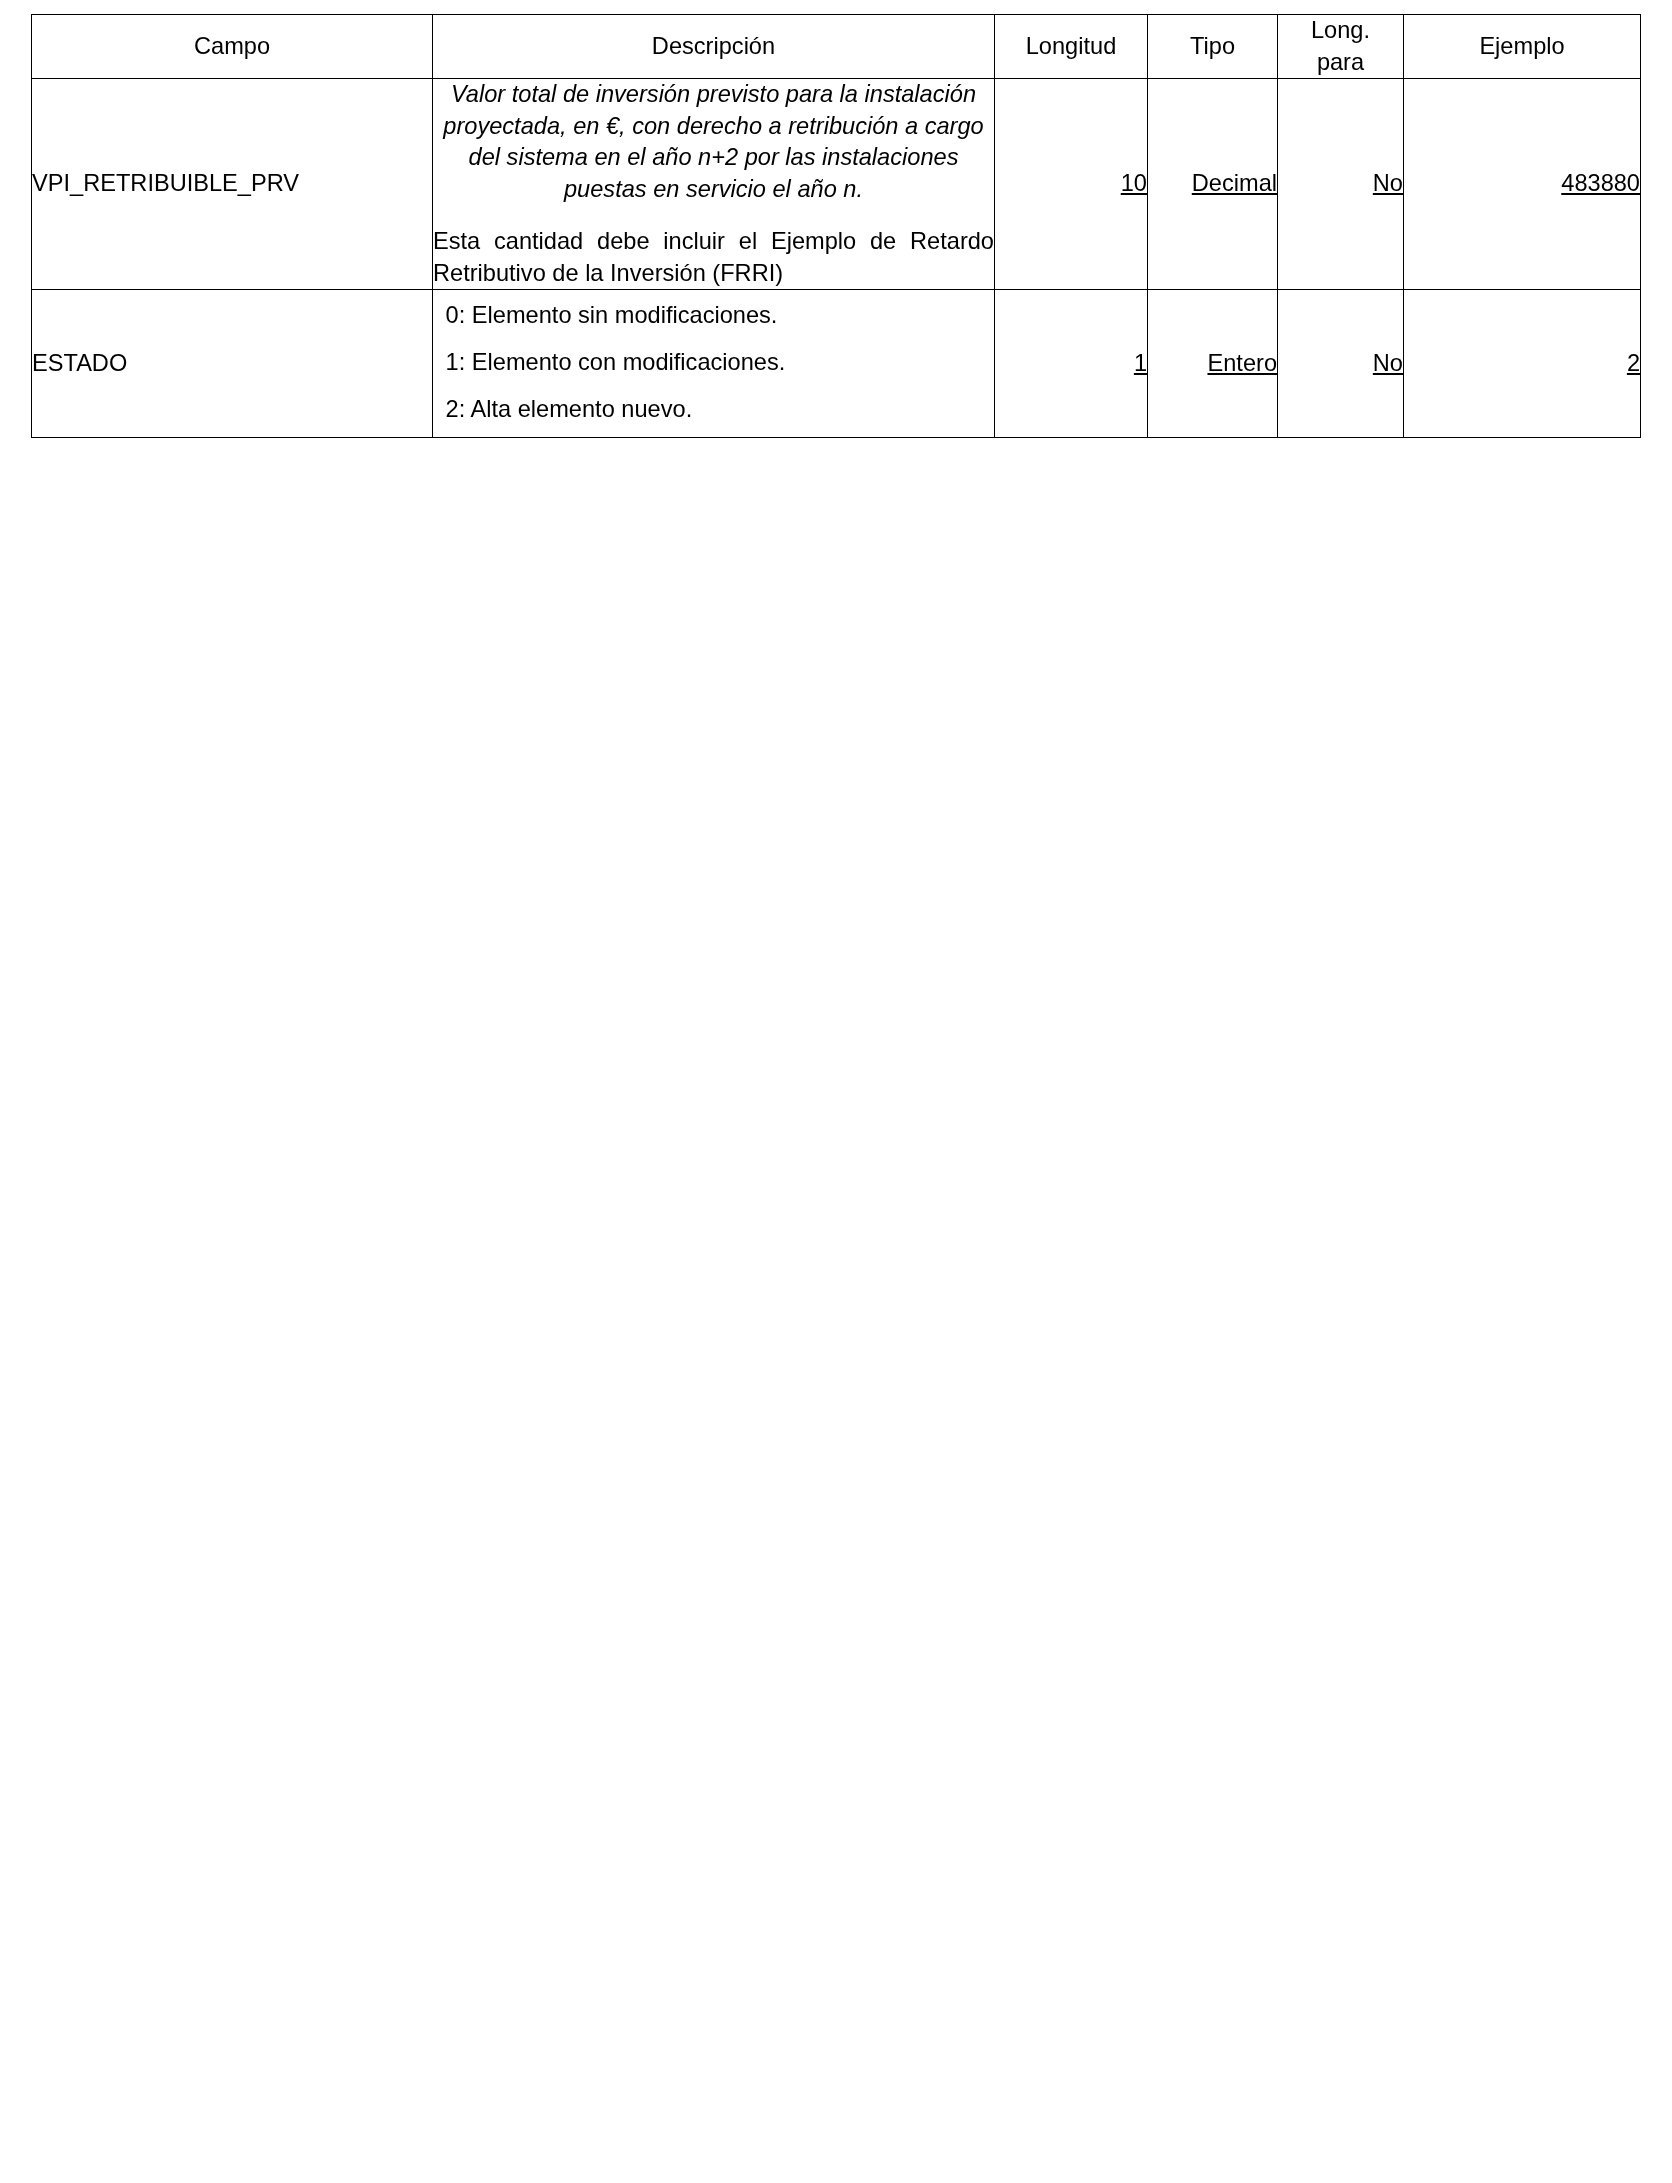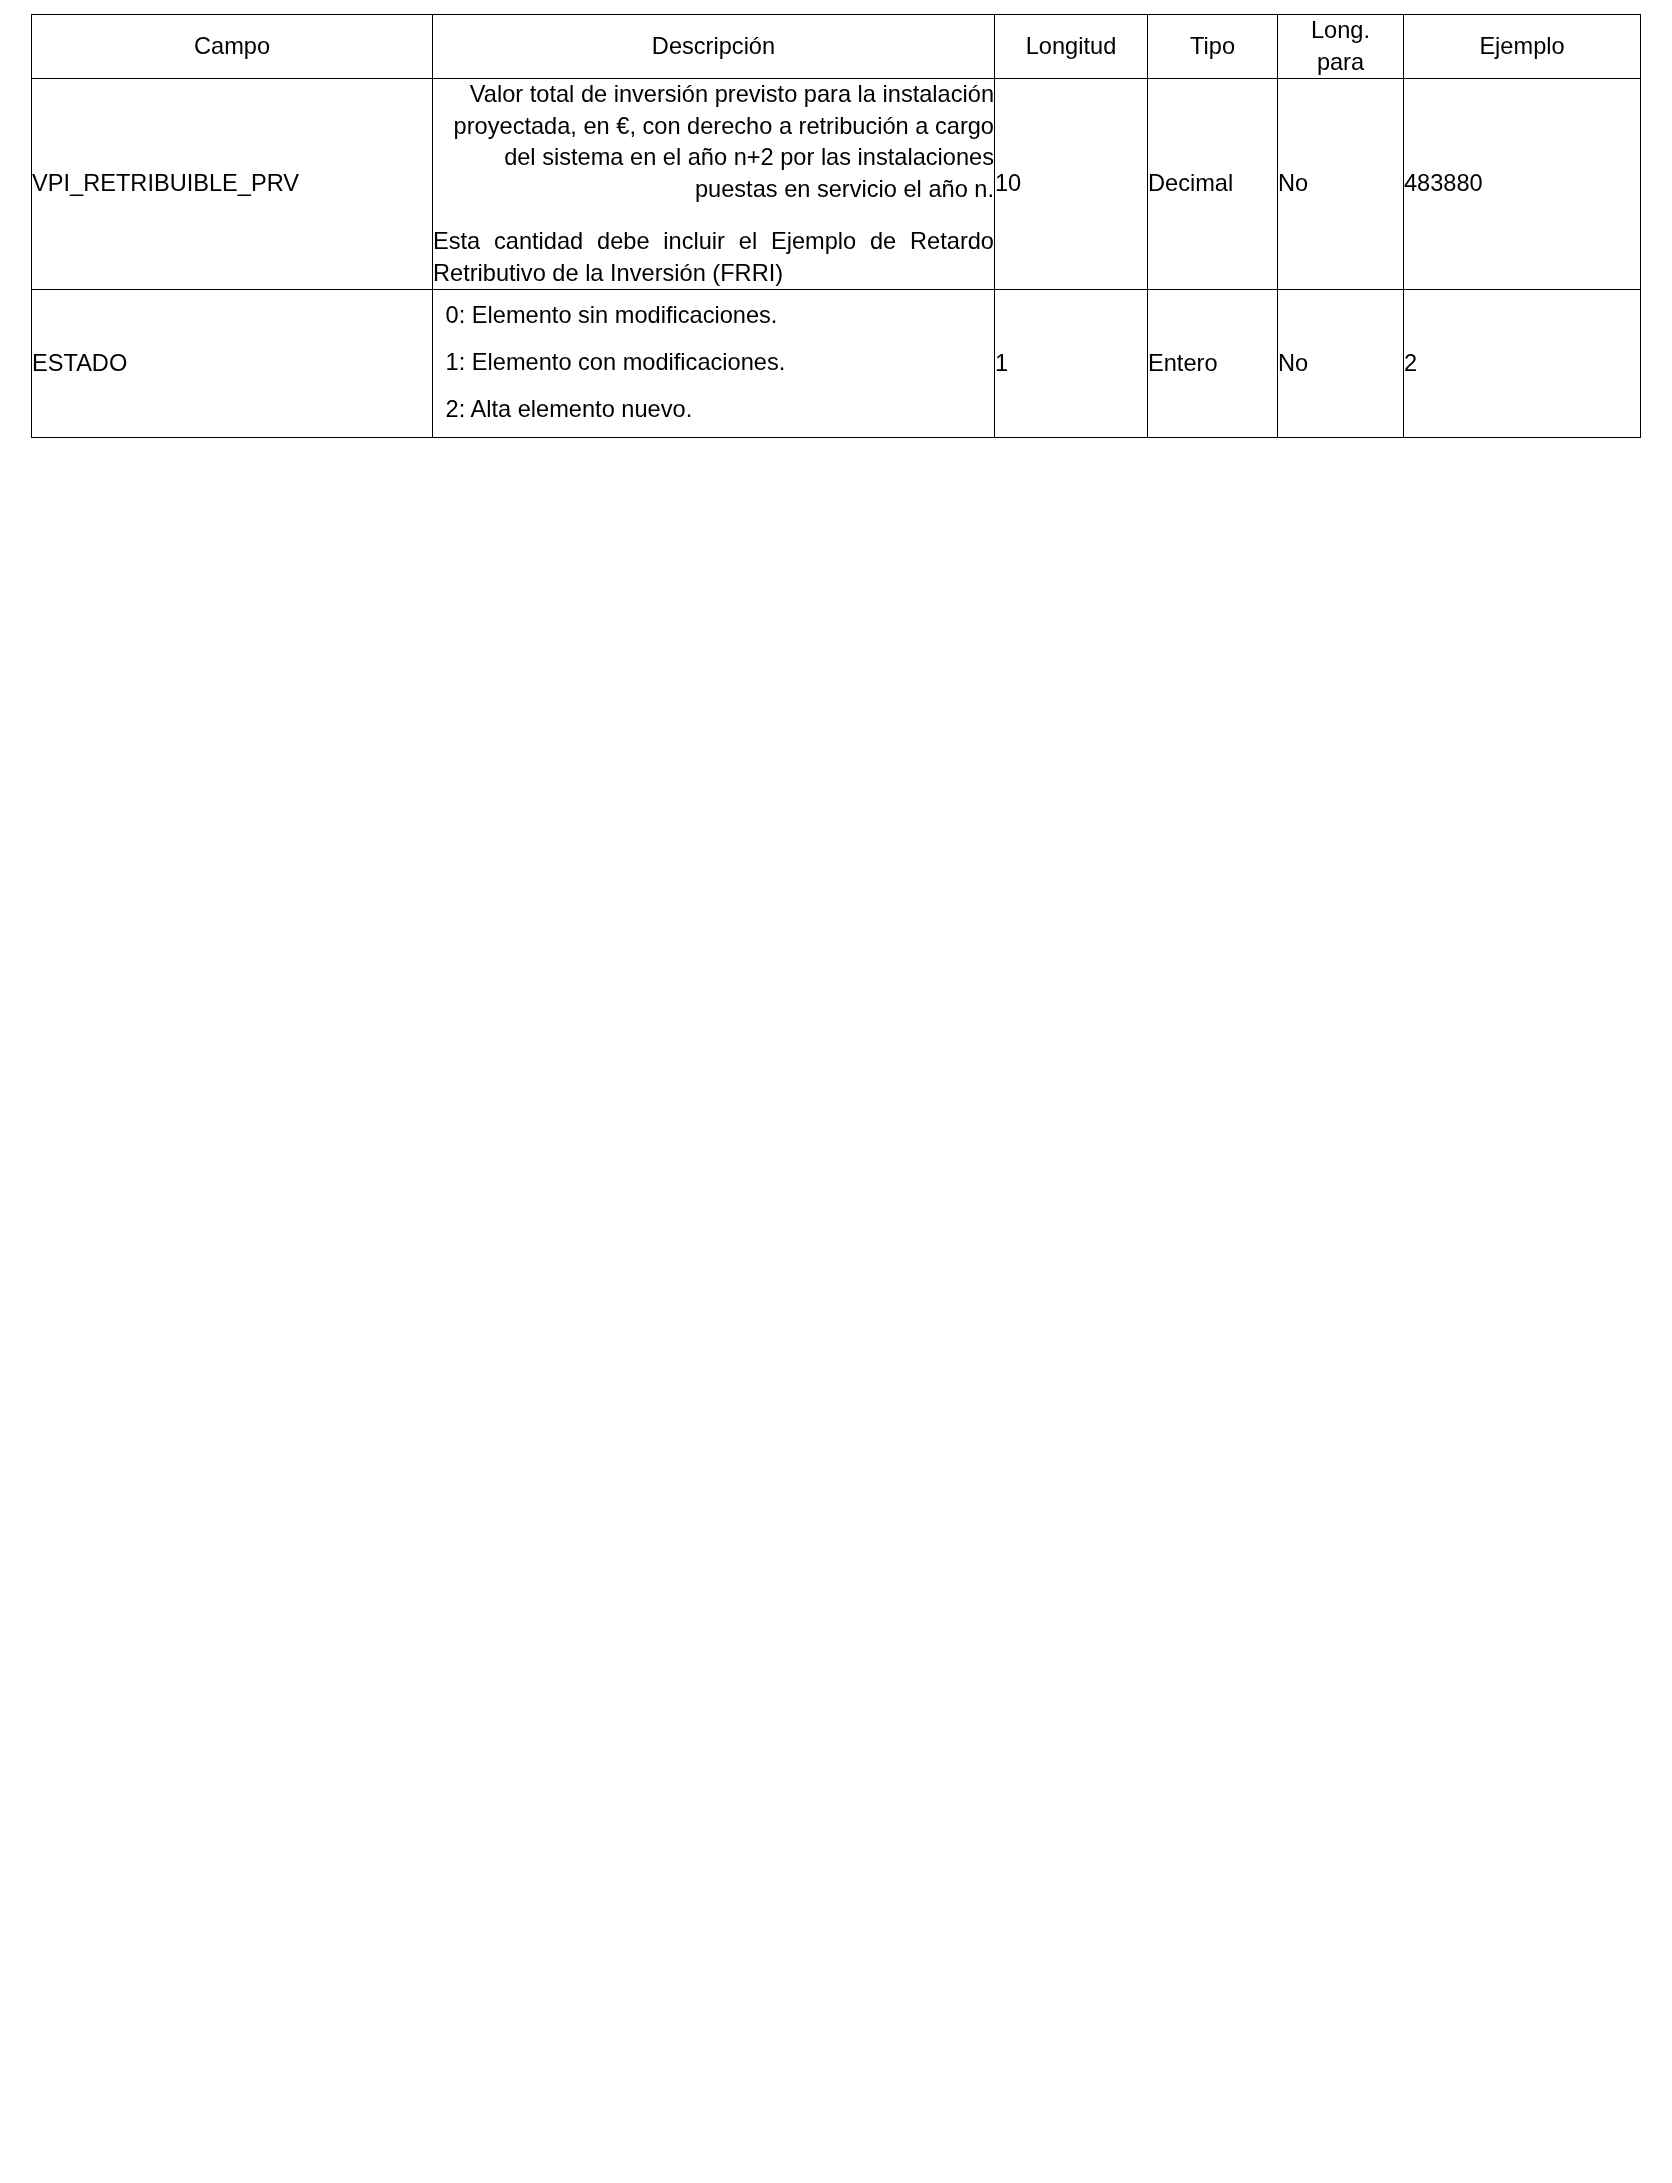--- a/index.html
+++ b/index.html
@@ -60,32 +60,34 @@
     text-align: left;
     font-size: 24.4px;
   }
   td.cell-desc {
     padding: 12.6px 12.6px 14px 12.6px;
     text-align: left;
     vertical-align: top;
     font-size: 23.6px;
   }
   td.cell-center {
-    text-align: left;
+    text-align: right;
     font-size: 24.4px;
     padding: 7.9px 3.1px;
+    text-decoration: underline;
   }
   .p-just {
     margin: 0 0 0 0;
     text-align: justify;
     text-justify: inter-word;
   }
   .p-left {
     margin: 0;
-    text-align: right;
+    text-align: center;
+    font-style: italic;
   }
   .desc-gap {
     height: 20.4px;
   }
   .line-gap {
     height: 15.7px;
   }
   .estado-line {
     margin: 0;
     text-align: left;

